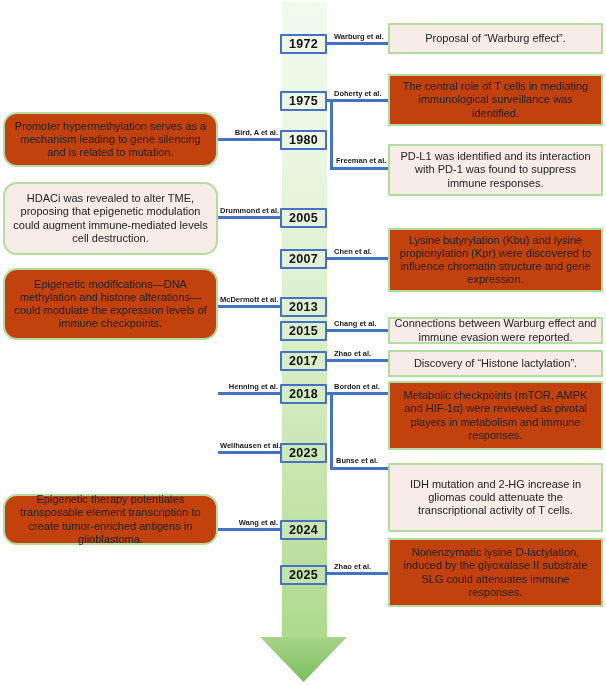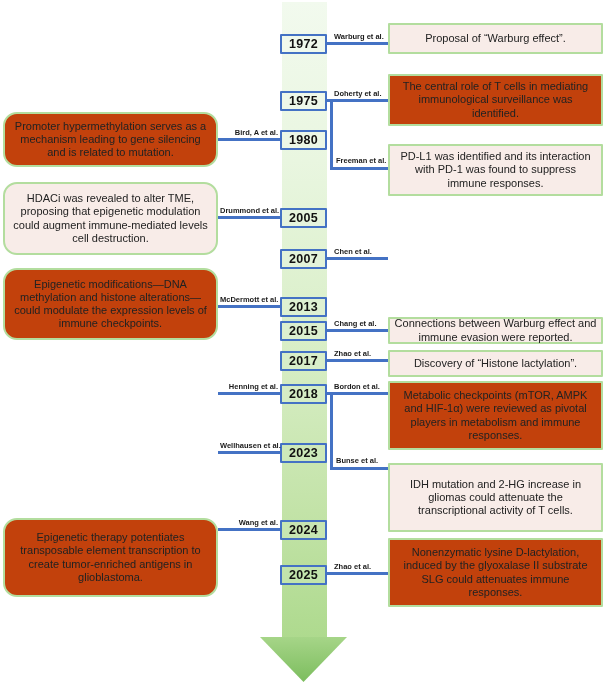--- a/index.html
+++ b/index.html
@@ -115,20 +115,23 @@
 
   <div class="card right pink" style="top:23px;height:31px">
     <span>Proposal of “Warburg effect”.</span>
   </div>
   <div class="card right blue" style="top:74px;height:52px">
     <span>The central role of T cells in mediating immunological surveillance was identified.</span>
   </div>
   <div class="card right pink" style="top:144px;height:52px">
     <span>PD-L1 was identified and its interaction with PD-1 was found to suppress immune responses.</span>
   </div>
+  <div class="card right blue" style="top:228px;height:64px">
+    <span>Lysine butyrylation (Kbu) and lysine propionylation (Kpr) were discovered to influence chromatin structure and gene expression.</span>
+  </div>
   <div class="card right pink" style="top:317px;height:27px;padding:1px 4px">
     <span>Connections between Warburg effect and immune evasion were reported.</span>
   </div>
   <div class="card right pink" style="top:350px;height:27px">
     <span>Discovery of “Histone lactylation”.</span>
   </div>
   <div class="card right blue" style="top:381px;height:69px">
     <span>Metabolic checkpoints (mTOR, AMPK and HIF-1α) were reviewed as pivotal players in metabolism and immune responses.</span>
   </div>
   <div class="card right pink" style="top:463px;height:69px">
@@ -140,17 +143,17 @@
 
   <div class="card left blue" style="top:112px;height:55px">
     <span>Promoter hypermethylation serves as a mechanism leading to gene silencing and is related to mutation.</span>
   </div>
   <div class="card left pink" style="top:182px;height:73px">
     <span>HDACi was revealed to alter TME, proposing that epigenetic modulation could augment immune-mediated levels cell destruction.</span>
   </div>
   <div class="card left blue" style="top:268px;height:72px">
     <span>Epigenetic modifications—DNA methylation and histone alterations—could modulate the expression levels of immune checkpoints.</span>
   </div>
-  <div class="card left blue" style="top:518px;height:79px">
+  <div class="card left blue" style="top:494px;height:51px">
     <span>Epigenetic therapy potentiates transposable element transcription to create tumor-enriched antigens in glioblastoma.</span>
   </div>
 
 </div>
 
 </body></html>

